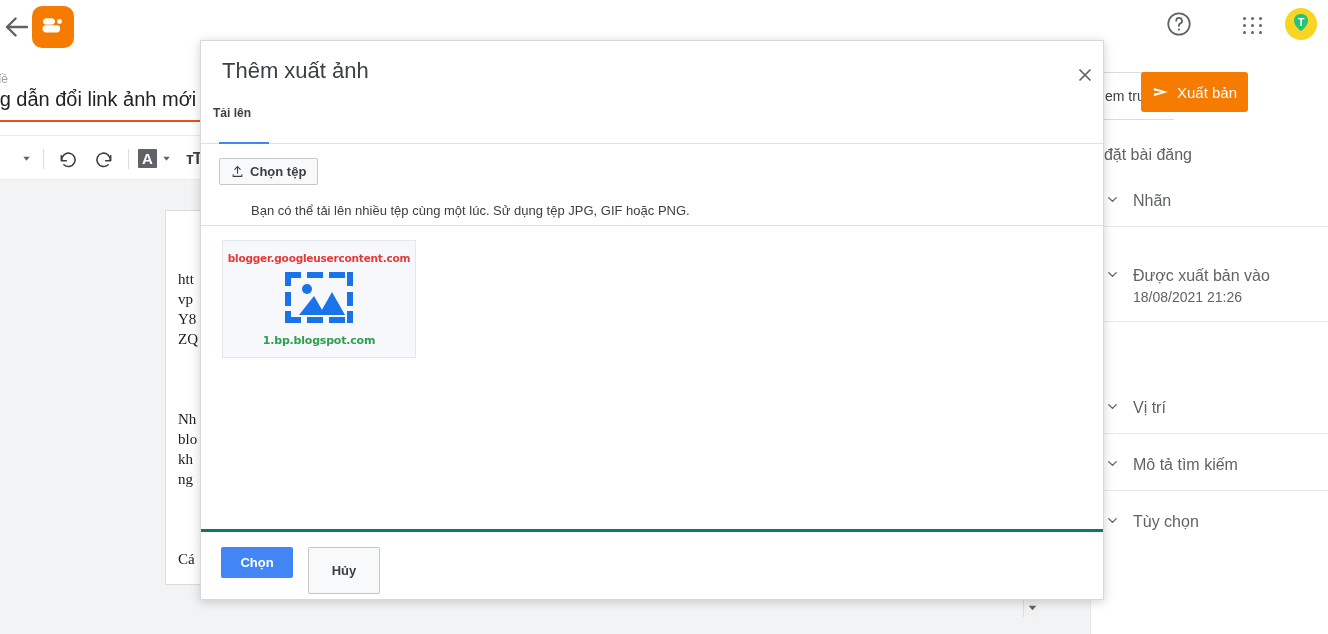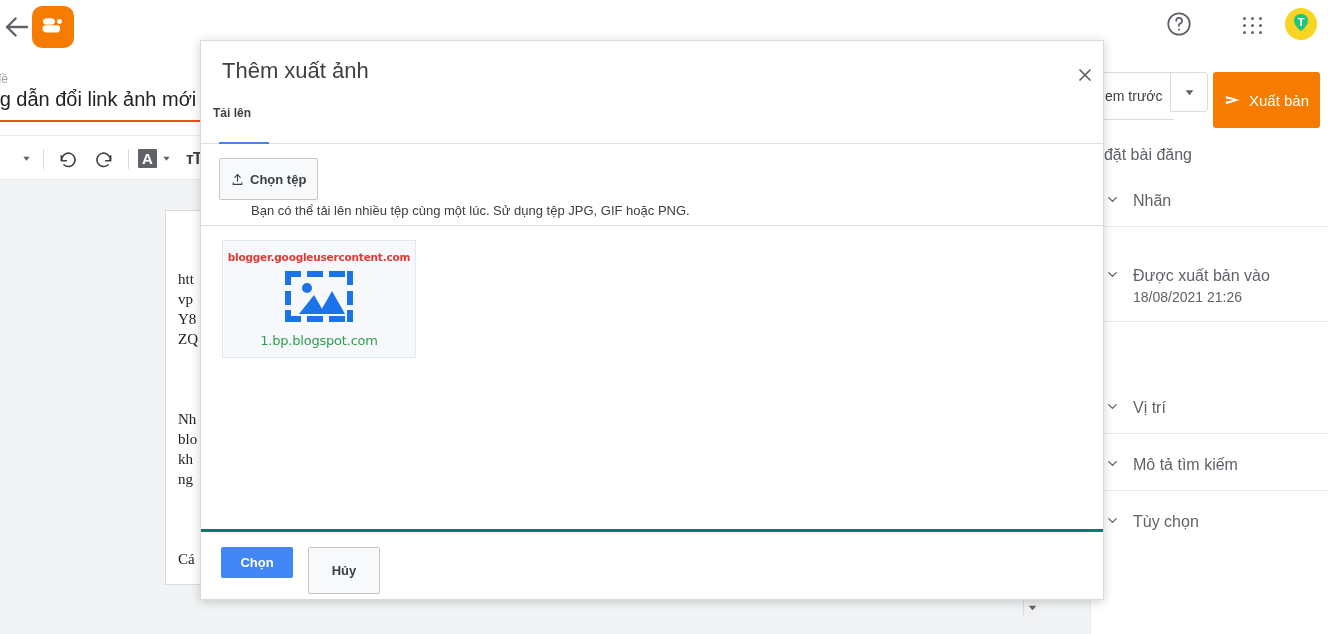--- a/index.html
+++ b/index.html
@@ -63,21 +63,21 @@
     border: 1px solid #dadce0; border-right: none; border-radius: 3px 0 0 3px;
     padding: 0 12px; display:flex; align-items:center;
     font-size: 14px; color: #3c4043; background: #fff; white-space: nowrap;
   }
   .preview-caret {
     position:absolute; left: 1170px; top: 72px; width: 38px; height: 40px;
     border: 1px solid #dadce0; border-radius: 0 3px 3px 0; background:#fff;
     display:flex; align-items:center; justify-content:center;
   }
   .publish-btn {
-    position:absolute; left: 1213px; top: 72px; width: 107px; height: 56px;
+    position:absolute; left: 1141px; top: 72px; width: 107px; height: 40px;
     background: #f57c00; border-radius: 3px; color: #fff;
     display:flex; align-items:center; justify-content:center; gap:7px;
     font-size: 15px; font-weight: 500;
   }
 
   
   .toolbar {
     position:absolute; left: 0; top: 138px; width: 1090px; height: 42px;
     background:#fff; display:flex; align-items:center; border-bottom:1px solid #e8eaed;
   }
@@ -158,42 +158,42 @@
   .modal-tab {
     position:absolute; left: 8px; top: 65px; padding: 0 4px 10px 4px;
     font-size: 12px; color: #3c4043; font-weight: 600;
   }
   .modal-tab-underline {
     position:absolute; left: 18px; top: 101px; width: 50px; height: 3px; background:#4285f4;
   }
 
   .modal-uploadbar { position:relative; height: 82px; border-bottom:1px solid #e0e0e0; background:#fff; }
   .choose-file-btn {
-    position:absolute; left: 18px; top: 14px; height: 42px;
+    position:absolute; left: 18px; top: 14px; height: 27px;
     border:1px solid #c6c6c6; border-radius:2px; background:#f8f9fa;
     display:flex; align-items:center; gap:6px; padding: 0 11px;
     font-size: 13px; color: #3c4043; font-weight:600;
   }
   .upload-hint {
     position:absolute; left: 18px; top: 59px; font-size: 13px; color: #3c4043; margin-left: 32px;
   }
 
   .modal-body { position:relative; height: 300px; background:#fff; overflow:hidden; }
   .thumb {
     position:absolute; left: 21px; top: 14px; width: 194px; height: 118px;
     background: #f6f8fc; border: 1px solid #e3e7ee;
     display:flex; flex-direction:column; align-items:center; justify-content:center;
   }
   .thumb-top {
     font-family: "DejaVu Sans", sans-serif;
     font-size: 10.5px; color: #e53935; font-weight: 600; letter-spacing:-.2px;
   }
   .thumb-bot {
     font-family: "DejaVu Sans", sans-serif;
-    font-size: 13px; color: #2e9e4f; font-weight: 400; letter-spacing:-.2px;
+    font-size: 11px; color: #2e9e4f; font-weight: 700; letter-spacing:-.2px;
   }
   .thumb-icon { margin: 6px 0 5px 0; }
 
   .modal-foot {
     position:absolute; left:0; bottom:0; width: 902px; height: 70px;
     border-top:3px solid #0f766e; background:#fff;
   }
   .btn-primary {
     position:absolute; left: 20px; top: 15px; width: 72px; height: 31px;
     background:#4285f4; border-radius:2px; color:#fff;

